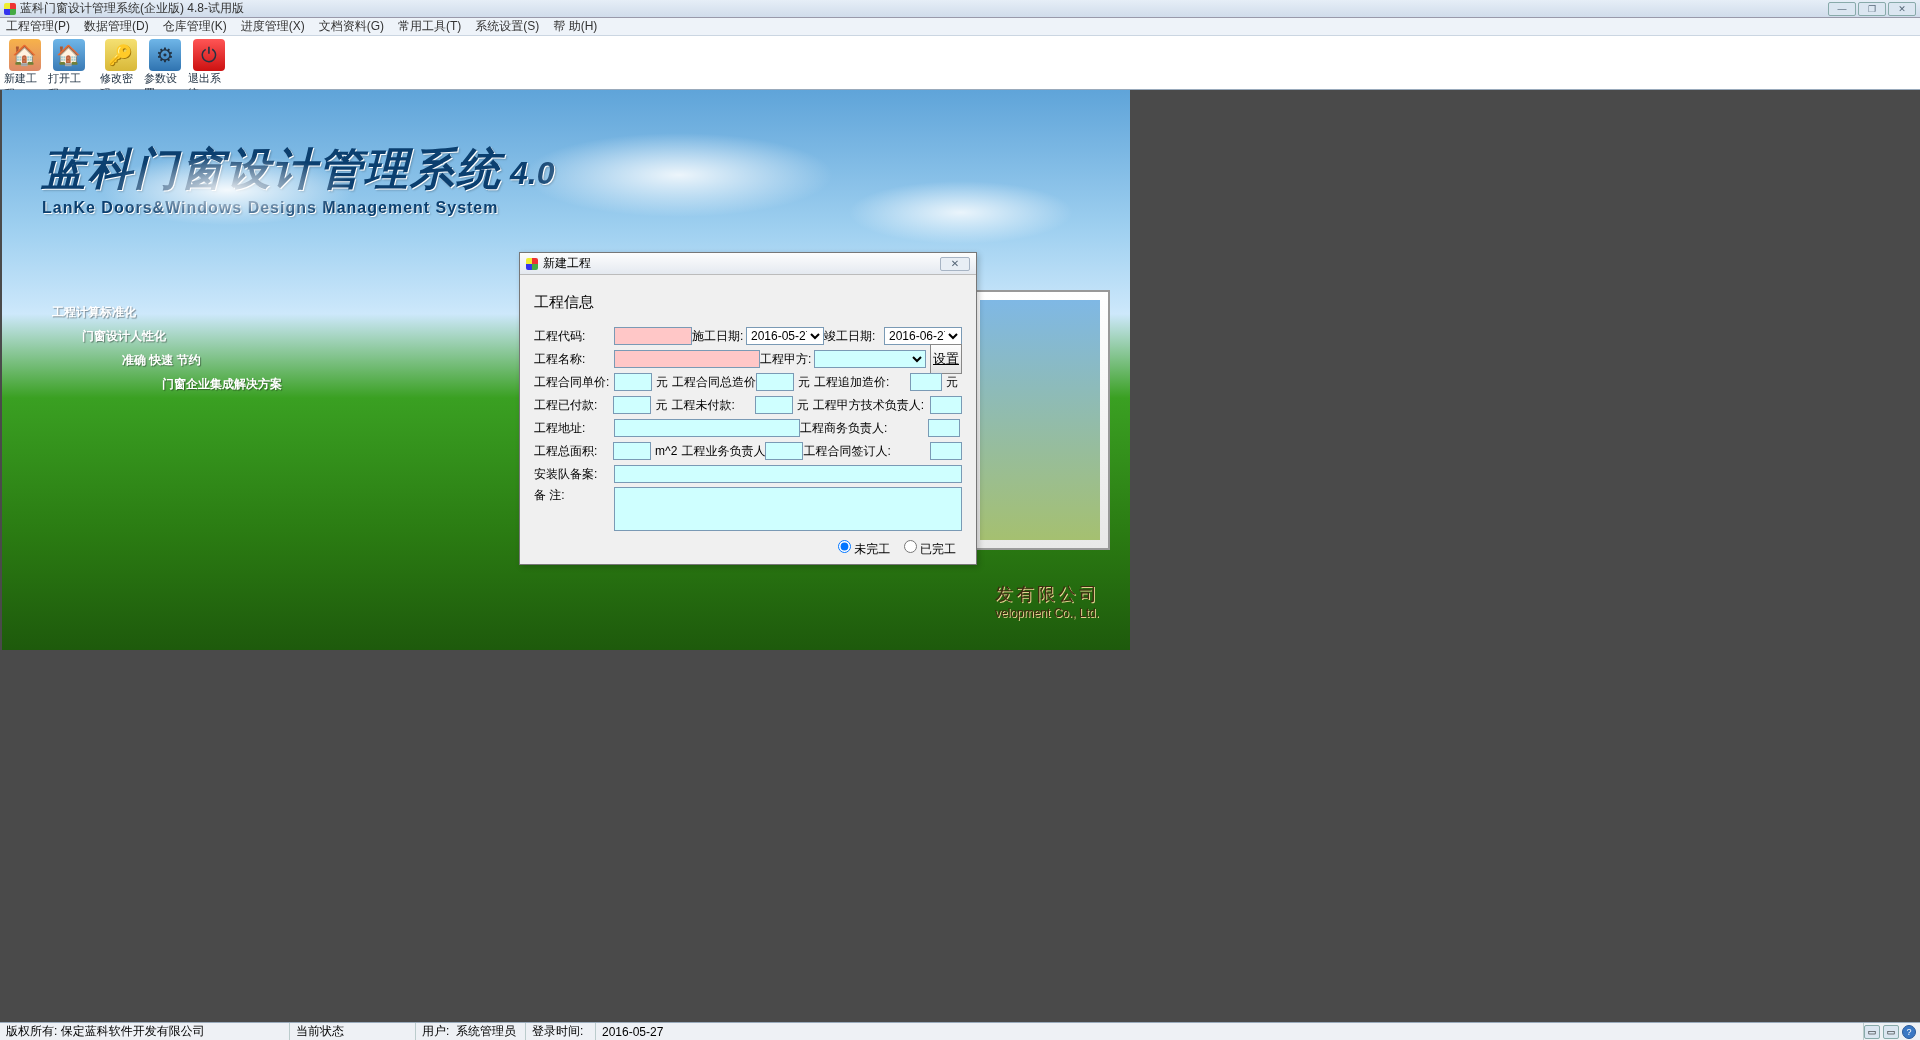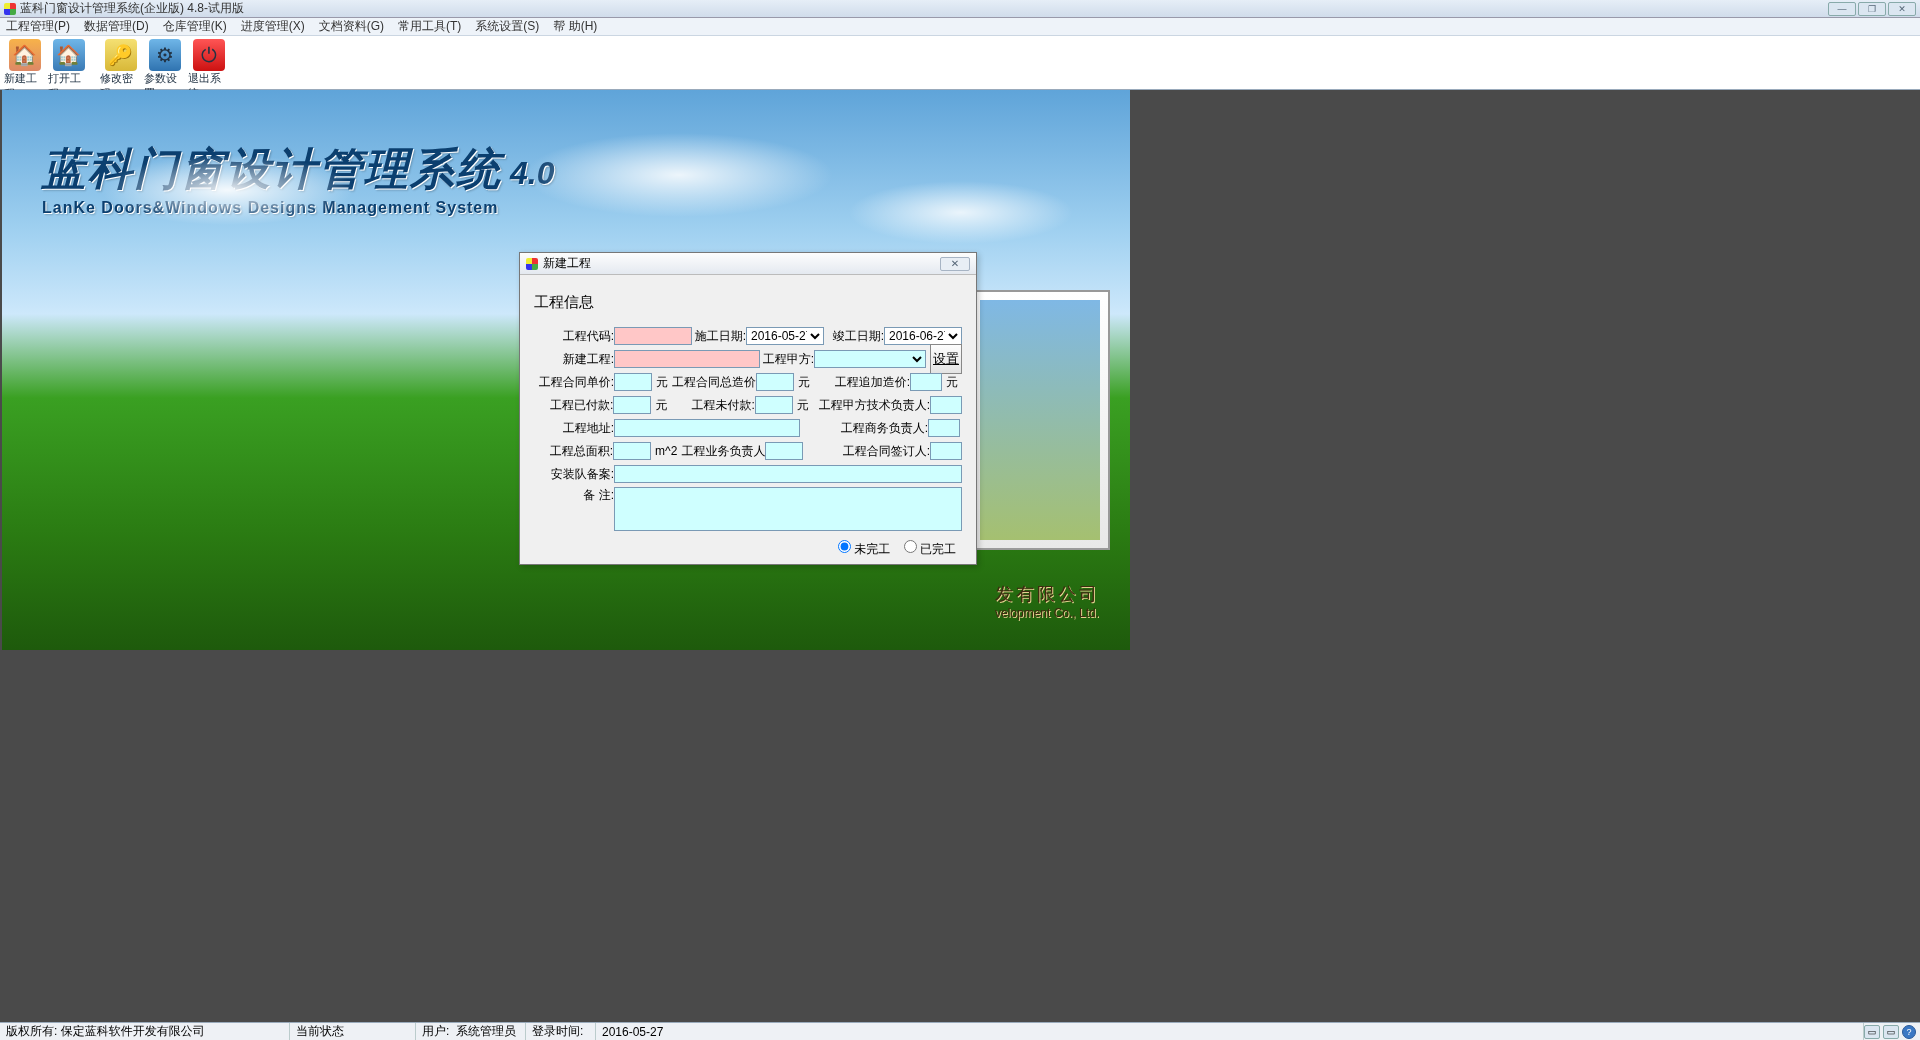--- a/index.html
+++ b/index.html
@@ -42,21 +42,21 @@
 .company .cn2{font-size:18px;font-weight:normal;letter-spacing:3px;}
 
 
 .dialog{position:absolute;left:519px;top:162px;width:458px;background:#f0f0f0;border:1px solid #777;box-shadow:2px 2px 6px rgba(0,0,0,.2);}
 .dlg-title{height:22px;background:linear-gradient(#fdfdfd,#e4e9f0);border-bottom:1px solid #bbb;display:flex;align-items:center;padding:0 6px;font-size:12px;}
 .dlg-title .logo{width:12px;height:12px;background:conic-gradient(#e33 0 25%,#4a4 0 50%,#33e 0 75%,#ee3 0);border-radius:2px;margin-right:5px;}
 .dlg-title .close{margin-left:auto;width:30px;height:14px;border:1px solid #a7b4c4;border-radius:2px;background:#e8eef5;font-size:10px;display:flex;align-items:center;justify-content:center;color:#567;}
 .dlg-body{padding:10px 14px 6px;}
 .dlg-heading{text-align:left;font-size:15px;padding:8px 0 14px;}
 .form-row{display:flex;align-items:center;margin-bottom:3px;height:20px;}
-.lbl{text-align:right;font-size:12px;color:#000;white-space:nowrap;}
+.lbl{text-align:left;font-size:12px;color:#000;white-space:nowrap;}
 .inp{height:18px;border:1px solid #7a9ab5;background:#cfffff;font-size:12px;padding:0 2px;}
 .inp.req{background:#ffc7c7;}
 .sel{height:18px;border:1px solid #7a9ab5;background:#fff;font-size:12px;}
 .unit{font-size:12px;padding:0 4px;white-space:nowrap;}
 .txtarea{border:1px solid #7a9ab5;background:#cfffff;resize:none;font-size:12px;}
 .radios{text-align:right;padding:6px 6px 0 0;font-size:12px;}
 .radios label{margin-left:10px;}
 .dlg-buttons{display:flex;justify-content:center;gap:22px;padding:10px 0 14px;}
 .dlg-buttons button{width:62px;height:22px;border:1px solid #888;background:linear-gradient(#fdfdfd,#e3e3e3);font-size:12px;letter-spacing:4px;padding-left:4px;cursor:pointer;}
 .setbtn{height:30px;width:32px;border:1px solid #888;background:linear-gradient(#fdfdfd,#e3e3e3);font-size:13px;text-decoration:underline;cursor:pointer;}
@@ -114,20 +114,26 @@
       <span>退出系统</span>
     </div>
 </div>
 
 <div class="workspace">
   <div class="bgimg">
     <div class="bgtitle">
       <span class="cn">蓝科门窗设计管理系统</span><span class="ver">4.0</span>
       <span class="en">LanKe Doors&amp;Windows Designs Management System</span>
     </div>
+    <div class="slogan">
+      <div>工程计算标准化</div>
+      <div>门窗设计人性化</div>
+      <div>准确 快速 节约</div>
+      <div>门窗企业集成解决方案</div>
+    </div>
     <div class="windowpic"></div>
     <div class="company">
       <div class="cn2">发有限公司</div>
       <div>velopment Co., Ltd.</div>
     </div>
   </div>
 
   <div class="dialog">
     <div class="dlg-title">
       <div class="logo"></div>
@@ -140,21 +146,21 @@
       <div class="form-row">
         <span class="lbl" style="width:80px">工程代码:</span>
         <input class="inp req" style="width: 78px;" value="">
         <span class="lbl" style="width:54px">施工日期:</span>
         <select class="sel" style="width:78px"><option>2016-05-27</option></select>
         <span class="lbl" style="width:60px">竣工日期:</span>
         <select class="sel" style="width:78px"><option>2016-06-27</option></select>
       </div>
 
       <div class="form-row">
-        <span class="lbl" style="width:80px">新建工程:</span>
+        <span class="lbl" style="width:80px">工程名称:</span>
         <input class="inp req" style="width: 146px;" value="">
         <span class="lbl" style="width:54px">工程甲方:</span>
         <select class="sel" style="width:112px;background:#cfffff"><option></option></select>
         <button class="setbtn" style="margin-left:4px">设置</button>
       </div>
 
       <div class="form-row">
         <span class="lbl" style="width:80px">工程合同单价:</span>
         <input class="inp" style="width: 38px;" value="">
         <span class="unit">元</span>

